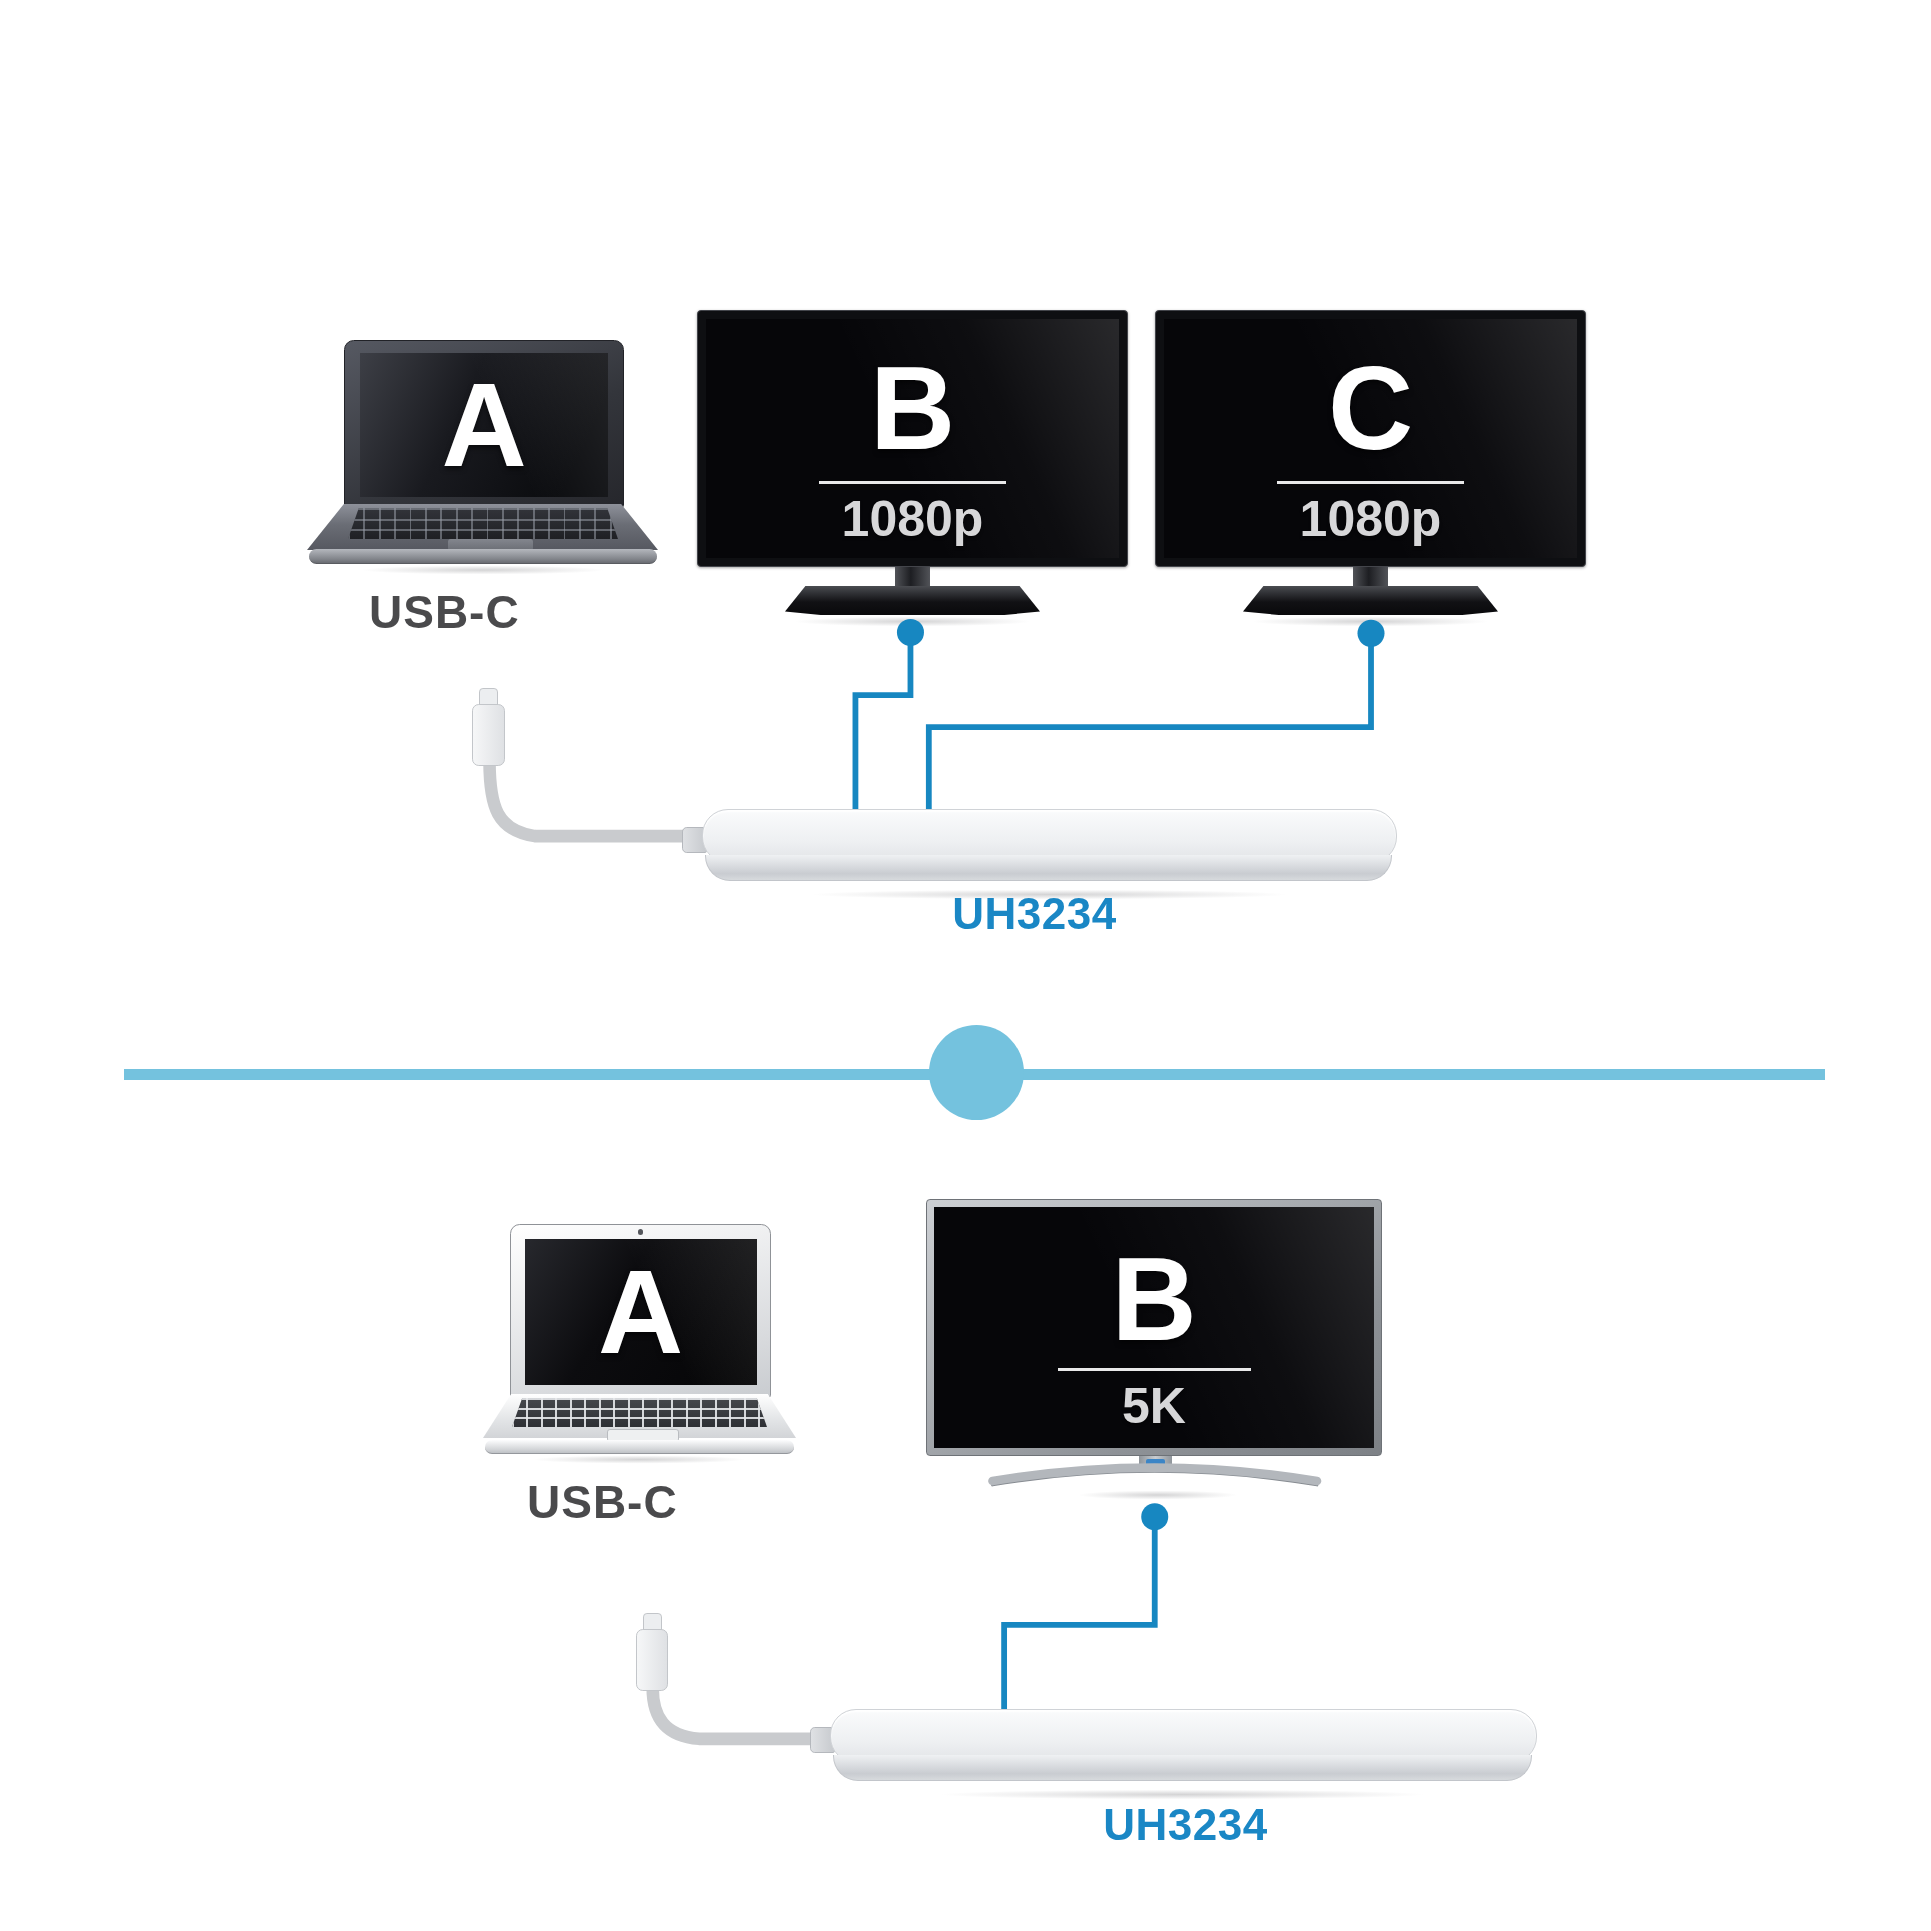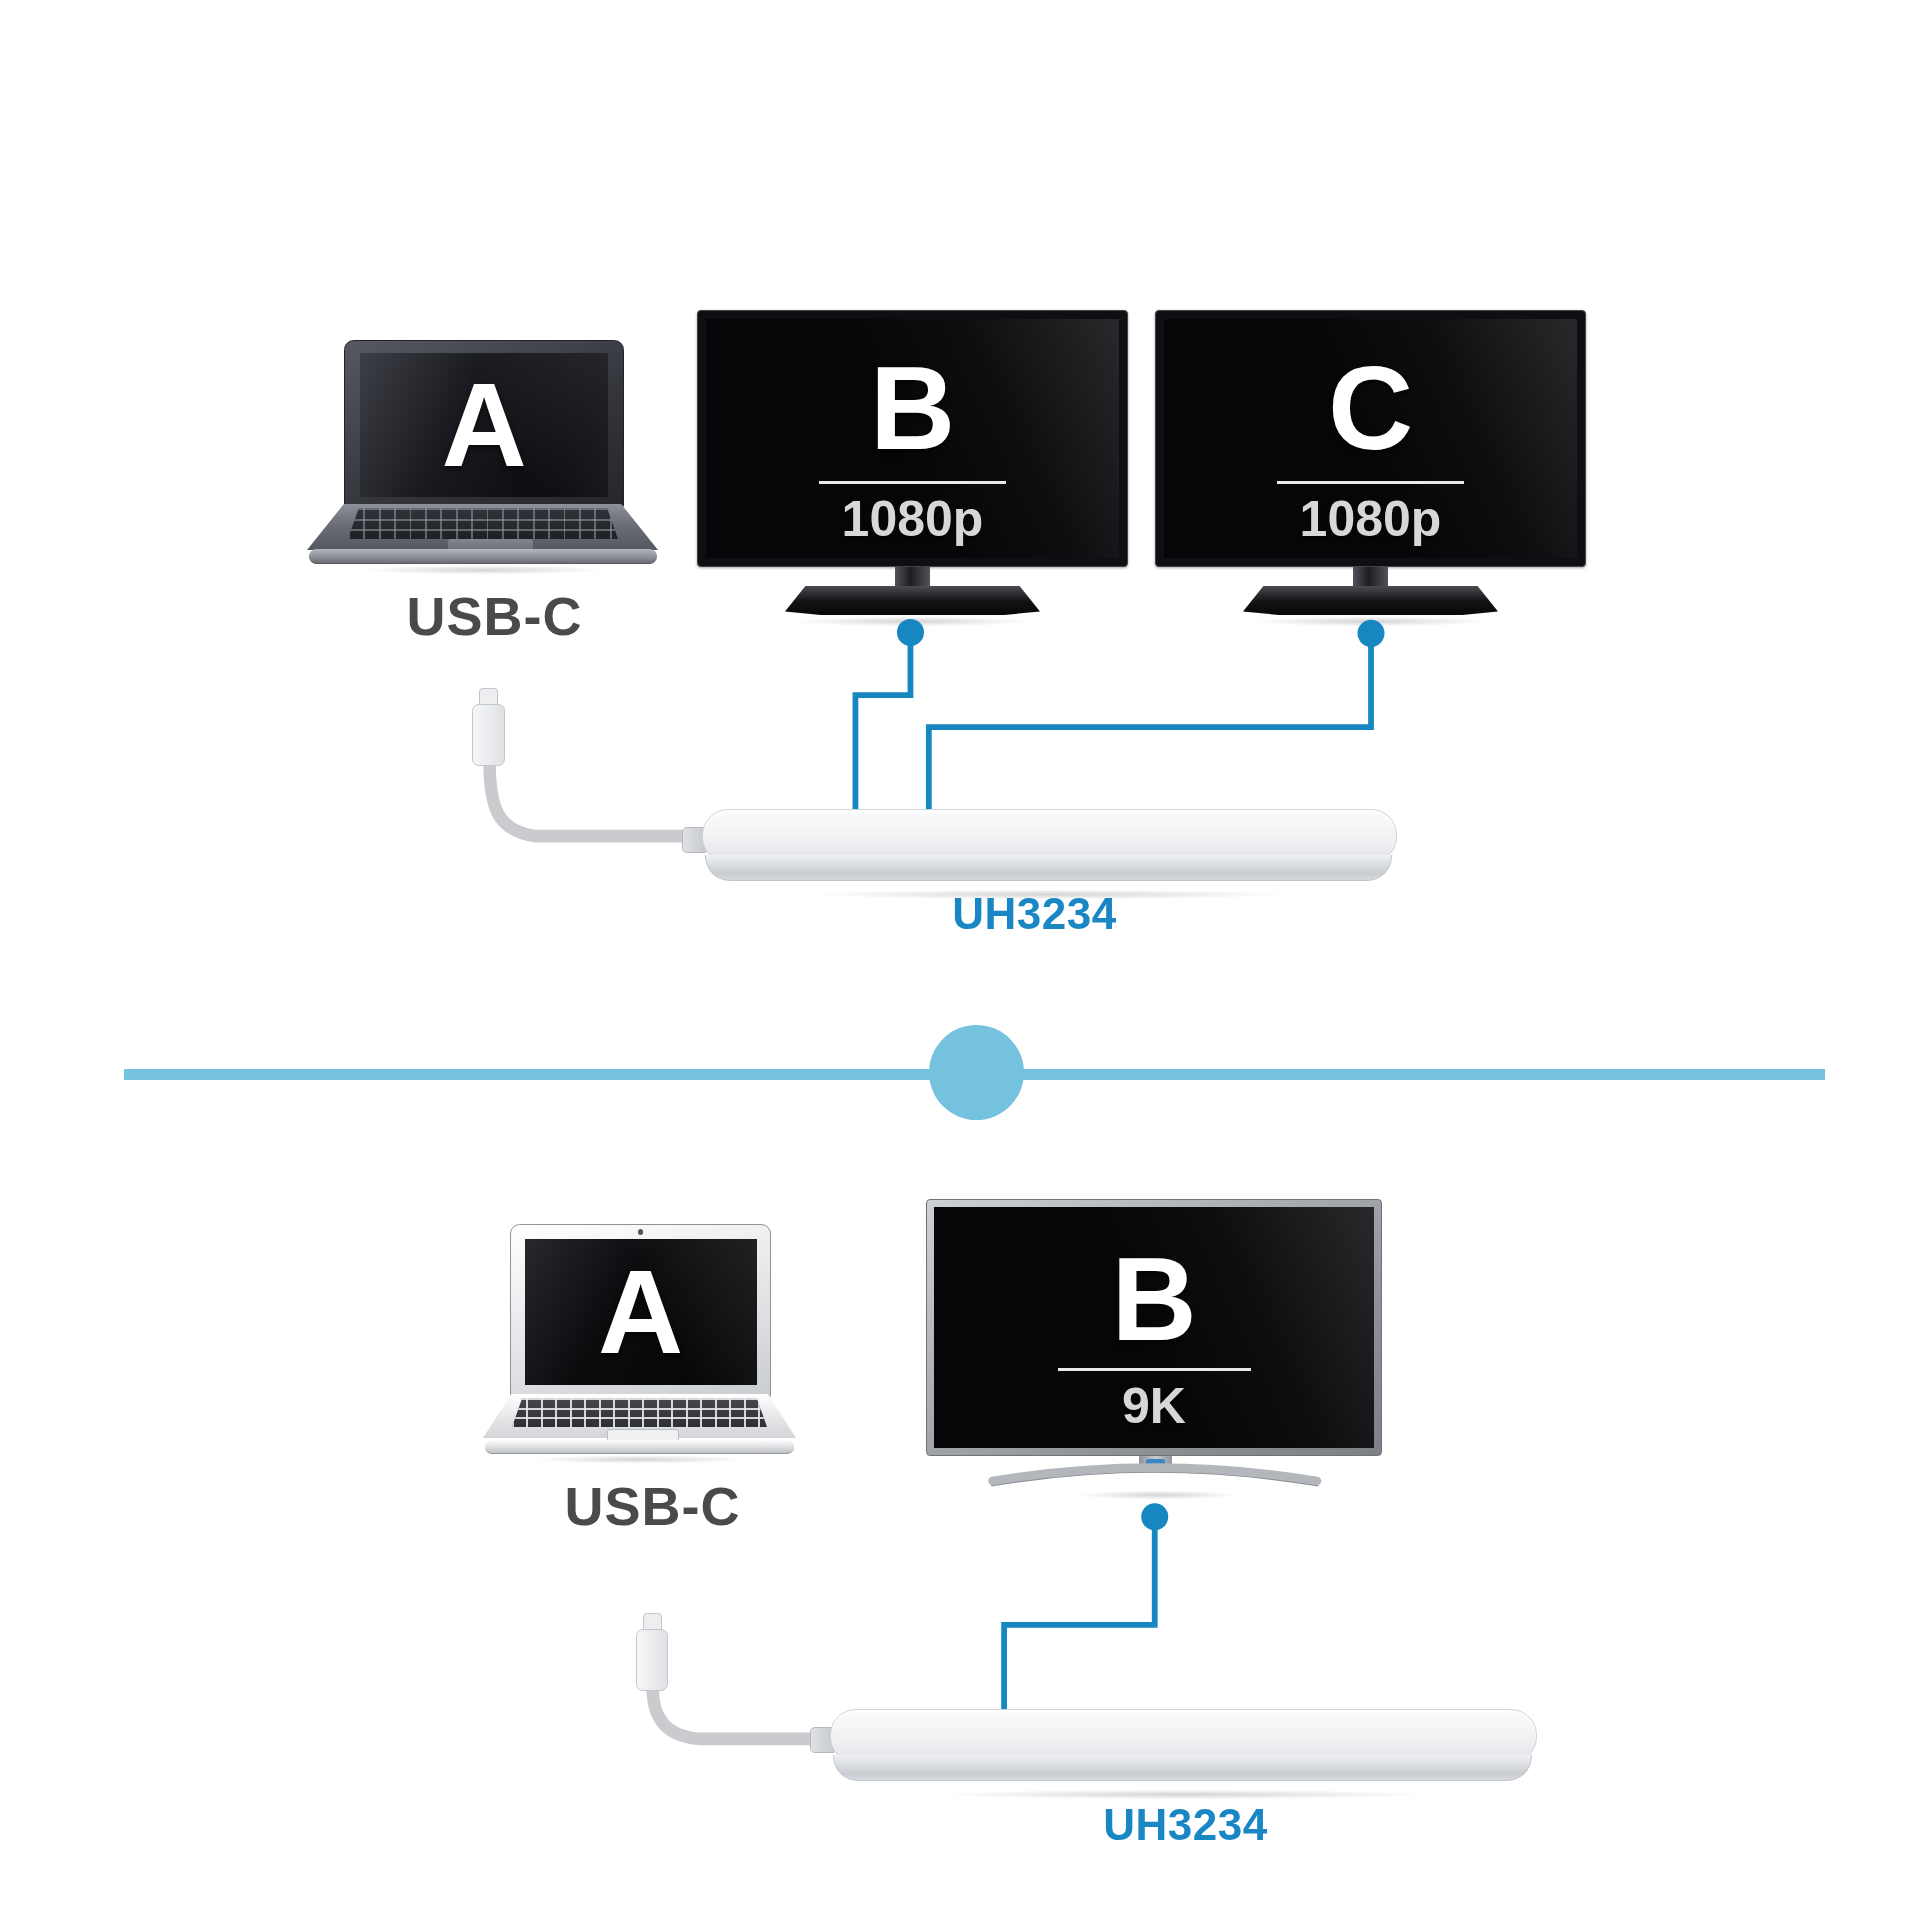--- a/index.html
+++ b/index.html
@@ -4,22 +4,22 @@
 <style>
   html,body{margin:0;padding:0;background:#fff;}
   .canvas{
     position:relative;width:1931px;height:1931px;background:#ffffff;overflow:hidden;
     font-family:"Liberation Sans","DejaVu Sans",sans-serif;
   }
   .abs{position:absolute;}
 
   
   .device-label{
-    position:absolute;text-align:center;font-weight:bold;
-    font-size:54px;color:var(--label-gray,#4a4a4c);letter-spacing:1px;
+    position:absolute;text-align:left;font-weight:bold;
+    font-size:46px;color:var(--label-gray,#4a4a4c);letter-spacing:1px;
   }
   .model-label{
     position:absolute;text-align:center;font-weight:bold;
     font-size:44px;color:var(--label-blue,#1a87c5);letter-spacing:0.5px;
   }
 
   
   .laptop{position:absolute;}
   .laptop .lid{position:absolute;border-radius:9.7px 9.7px 2.9px 2.9px;}
   .laptop.dark .lid{
@@ -189,21 +189,21 @@
     <div class="base"></div>
     <div class="soft-shadow" style="left:58px;top:305px;width:315px;height:12.6px;"></div>
   </div>
 
   <div class="tv silver abs" style="left:926px;top:1199px;width:456px;height:257px;">
     <div class="bezel"></div>
     <div class="panel">
       <div class="content">
         <span class="screen-letter">B</span>
         <div class="res-divider"></div>
-        <span class="res-text">9K</span>
+        <span class="res-text">5K</span>
       </div>
     </div>
     <div class="neck"></div>
     <div class="neck-accent"></div>
     <div class="soft-shadow" style="left:126px;top:290px;width:212px;height:11.6px;"></div>
   </div>
 
   <div class="laptop light abs" style="left:483px;top:1224px;width:313px;height:241px;">
     <div class="lid">
       <div class="lcd">

